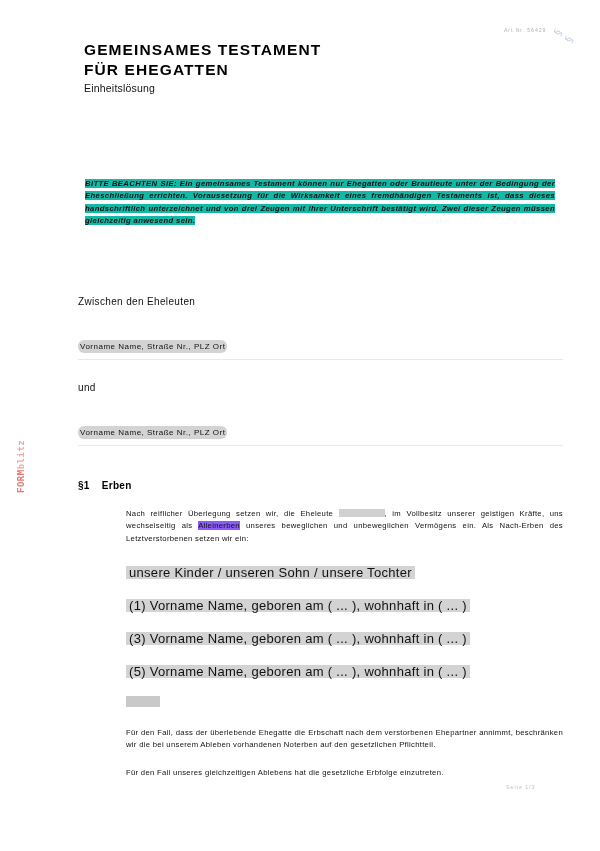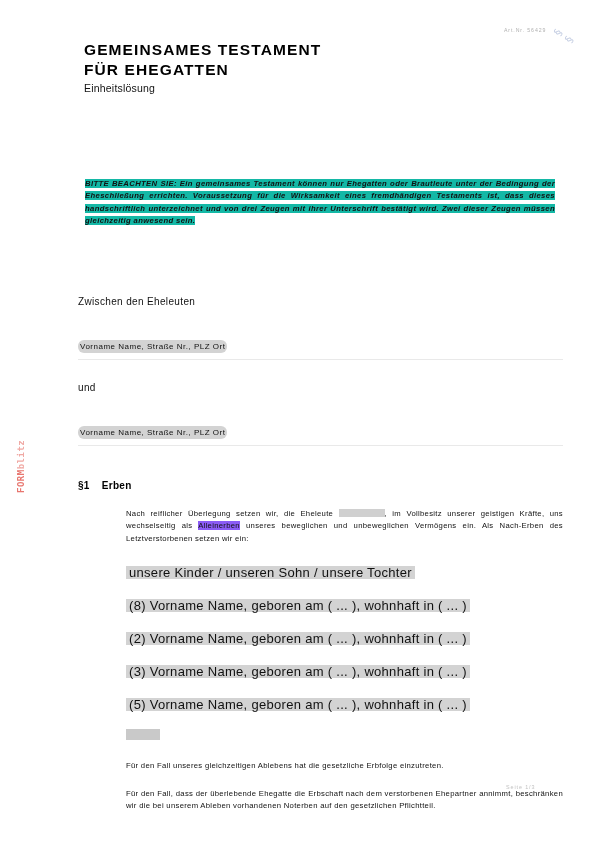--- a/index.html
+++ b/index.html
@@ -279,42 +279,39 @@
     </div>
 
     <div class="indent" style="margin-top:17px;">
       <p class="para"><span>Nach reiflicher Überlegung setzen wir, die Eheleute </span><span class="blank"></span><span>, im Vollbesitz unserer geistigen Kräfte, uns wechselseitig als </span><span class="hl">Alleinerben</span><span> unseres beweglichen und unbeweglichen Vermögens ein. Als Nach-Erben des Letztverstorbenen setzen wir ein:</span></p>
 
       <div class="first-list-row">
         <span class="list-item">unsere Kinder / unseren Sohn / unsere Tochter</span>
       </div>
 
       <div class="list-row">
-        <span class="list-item">(8) Vorname Name, geboren am ( ... ), wohnhaft in ( ... )</span>
-      </div>
-      <div class="list-row">
-        <span class="list-item">(2) Vorname Name, geboren am ( ... ), wohnhaft in ( ... )</span>
+        <span class="list-item">(1) Vorname Name, geboren am ( ... ), wohnhaft in ( ... )</span>
       </div>
       <div class="list-row">
         <span class="list-item">(3) Vorname Name, geboren am ( ... ), wohnhaft in ( ... )</span>
       </div>
       <div class="list-row">
         <span class="list-item">(5) Vorname Name, geboren am ( ... ), wohnhaft in ( ... )</span>
       </div>
 
       <div>
         <span class="empty-block"></span>
       </div>
 
       <div class="para-row">
+        <p class="para">Für den Fall, dass der überlebende Ehegatte die Erbschaft nach dem verstorbenen Ehepartner annimmt, beschränken wir die bei unserem Ableben vorhandenen Noterben auf den gesetzlichen Pflichtteil.</p>
+      </div>
+
+      <div class="para-row">
         <p class="para">Für den Fall unseres gleichzeitigen Ablebens hat die gesetzliche Erbfolge einzutreten.</p>
-      </div>
-
-      <div class="para-row">
-        <p class="para">Für den Fall, dass der überlebende Ehegatte die Erbschaft nach dem verstorbenen Ehepartner annimmt, beschränken wir die bei unserem Ableben vorhandenen Noterben auf den gesetzlichen Pflichtteil.</p>
       </div>
     </div>
   </div>
 
   <div class="brand">
     <div class="brand-text"><span class="brand-form">FORM</span><span class="brand-blitz">blitz</span></div>
   </div>
 
   <div class="footer">Seite 1/3</div>
 

